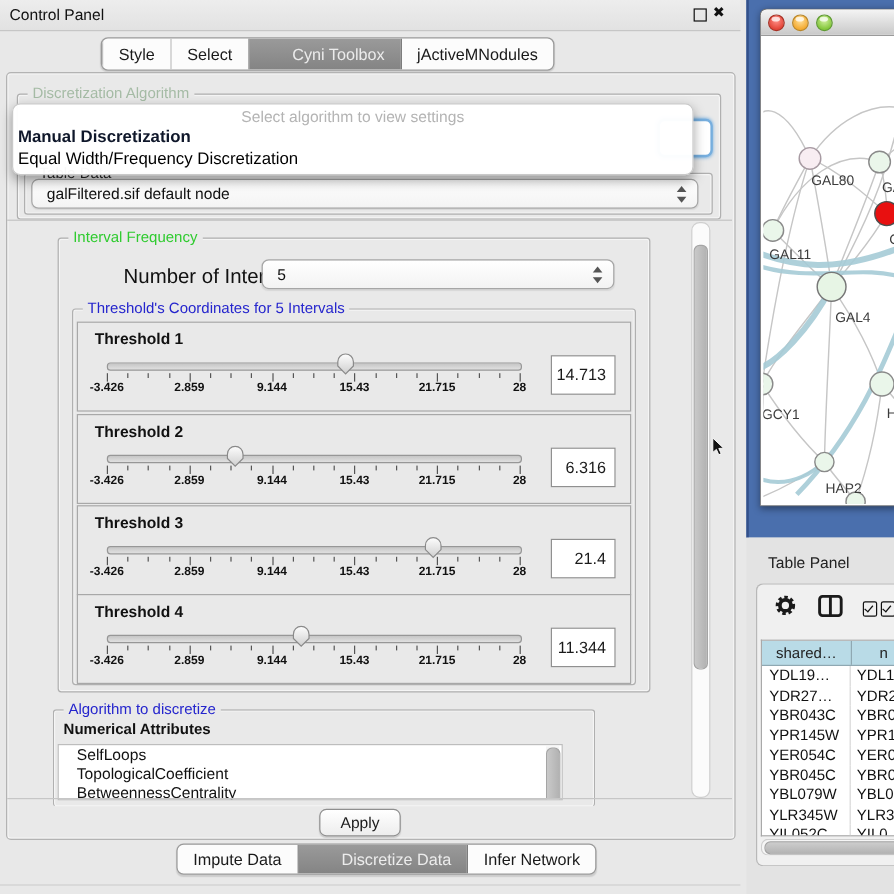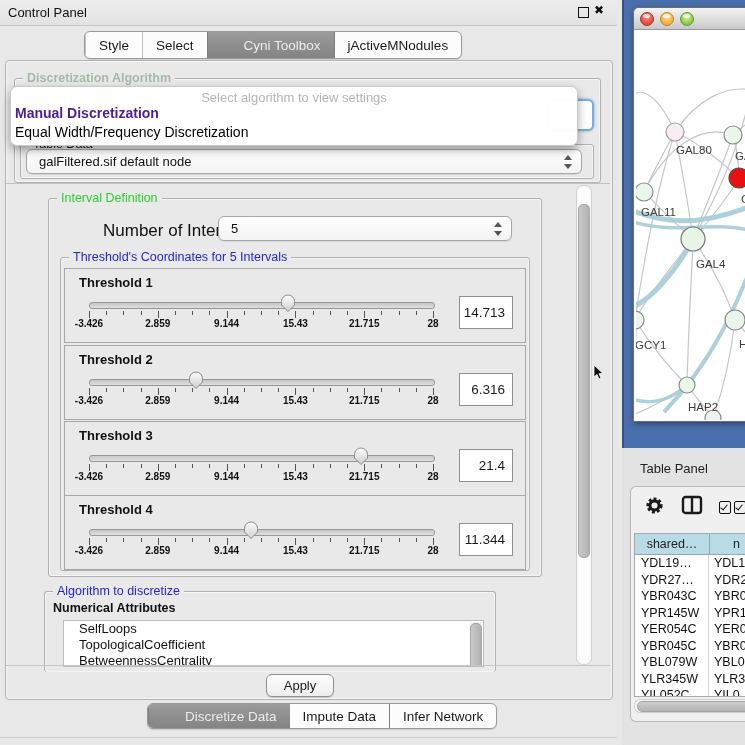--- a/index.html
+++ b/index.html
@@ -29,38 +29,38 @@
   
   #outerpanel{left:5px;top:60px;width:606px;height:638px;background:#e9e9e9;
               border:1px solid #b3b3b3;border-radius:4px;box-shadow:inset 0 0 0 1px #f6f6f6;}
 
   .groupbox{position:absolute;border:1px solid #b0b0b0;border-radius:3px;
             box-shadow:inset 0 0 0 1px rgba(255,255,255,.55);}
   .grouptitle{position:absolute;top:-8px;left:8px;background:#e9e9e9;padding:0 4px;font-size:12.5px;}
   .t-green{color:#2fcb2f;}
   .t-blue{color:#2525cd;}
   .t-dark{color:#333;font-weight:bold;}
-  .t-faded{color:rgba(110,150,110,0.55);font-weight:bold;}
+  .t-faded{color:rgba(110,150,110,0.55);}
 
   
   .combo{position:absolute;background:linear-gradient(#ffffff,#f3f3f3);border:1px solid #a6a6a6;
          border-radius:6px;font-size:13px;display:flex;align-items:center;
          box-shadow:0 1px 1px rgba(0,0,0,0.08);}
   .combo .val{padding-left:12px;flex:1;color:#111;}
   .spinner{width:10px;margin-right:8px;position:relative;height:14px;}
   .spinner:before,.spinner:after{content:"";position:absolute;left:1px;border-left:4px solid transparent;border-right:4px solid transparent;}
   .spinner:before{top:0;border-bottom:5px solid #555;}
   .spinner:after{bottom:0;border-top:5px solid #555;}
 
   
   #algo-popup{left:10px;top:86px;width:566px;height:58px;background:rgba(255,255,255,0.97);
               border:1px solid #c9c9c9;border-radius:7px;z-index:6;
               box-shadow:0 4px 10px rgba(0,0,0,0.35);}
   #algo-popup .ph{position:absolute;top:3px;left:0;width:100%;text-align:center;color:#b4b4b4;font-size:13px;}
-  #algo-popup .it1{position:absolute;top:18px;left:4px;font-size:14px;font-weight:bold;color:#4c1d95;}
+  #algo-popup .it1{position:absolute;top:18px;left:4px;font-size:14px;font-weight:bold;color:#0f172a;}
   #algo-popup .it2{position:absolute;top:37px;left:4px;font-size:14px;color:#000;}
   #focus-combo{left:548px;top:99px;width:42px;height:28px;border-radius:6px;background:#fff;
                border:2px solid #76aede;box-shadow:0 0 3px #76aede;z-index:3;}
 
   
   #viewport-sep-top{left:6px;top:183px;width:604px;height:0;border-top:1px solid #c2c2c2;}
   .vscroll{position:absolute;background:#fbfbfb;border:1px solid #cfcfcf;border-radius:7px;}
   .vthumb{position:absolute;left:1px;width:10px;background:linear-gradient(90deg,#c9c9c9,#b2b2b2);
           border-radius:5px;border:1px solid #a5a5a5;}
 
@@ -69,21 +69,21 @@
   .tpanel .tlabel{position:absolute;left:14px;top:6px;font-size:13px;font-weight:bold;color:#111;}
   .track{position:absolute;left:24px;top:33px;width:344px;height:5px;border:1px solid #979797;
          border-radius:3px;background:linear-gradient(#c6c6c6,#e0e0e0);}
   .tick{position:absolute;width:1px;background:#555;}
   .ticklab{position:absolute;top:49px;font-size:10px;font-weight:bold;color:#111;transform:translateX(-50%);}
   .thumb{position:absolute;top:25px;width:15px;height:19px;transform:translateX(-50%);}
   .vbox{position:absolute;left:394px;top:27px;width:54px;height:33px;background:#fff;border:1px solid #909090;
         font-size:13.5px;display:flex;align-items:center;justify-content:flex-end;padding-right:7px;box-sizing:border-box;}
 
   
-  #attr-list{position:absolute;left:63px;top:620px;width:419px;height:45px;background:#fff;
+  #attr-list{position:absolute;left:48px;top:620px;width:419px;height:45px;background:#fff;
              border:1px solid #bdbdbd;overflow:hidden;font-size:13px;}
   #attr-list .li{padding:0 0 0 15px;height:16px;line-height:16px;color:#111;}
   #attr-scroll{position:absolute;left:406px;top:1px;width:11px;height:60px;background:#f4f4f4;}
   #attr-scroll .vthumb{top:1px;height:55px;left:0;}
 
   
   #applybar{left:6px;top:665px;width:604px;height:32px;border-top:1px solid #c6c6c6;}
   #apply-btn{position:absolute;left:260px;top:8px;width:66px;height:21px;border:1px solid #8f8f8f;border-radius:6px;
              background:linear-gradient(#ffffff,#ededed);font-size:13px;display:flex;align-items:center;justify-content:center;
              box-shadow:0 1px 1px rgba(0,0,0,0.15);}
@@ -180,21 +180,21 @@
     <div class="it2">Equal Width/Frequency Discretization</div>
   </div>
 
   <div class="abs" id="viewport-sep-top"></div>
 
   <div class="abs vscroll" style="left:576px;top:185px;width:14px;height:478px;">
     <div class="vthumb" style="top:18px;height:352px;"></div>
   </div>
 
   <div class="abs groupbox" style="left:48px;top:198px;width:492px;height:377px;">
-    <span class="grouptitle t-green">Interval Definition</span>
+    <span class="grouptitle t-green">Interval Frequency</span>
   </div>
   <span class="abs" style="left:86px;top:221px;font-size:17px;font-weight:normal;color:#111;margin-left:17px;">Number of Intervals</span>
   <div class="abs combo" style="left:218px;top:216px;width:292px;height:23px;">
     <span class="val">5</span>
     <span class="spinner"></span>
   </div>
 
   <div class="abs groupbox" style="left:60px;top:257px;width:468px;height:312px;">
     <span class="grouptitle t-blue">Threshold's Coordinates for 5 Intervals</span>
   </div>
@@ -378,25 +378,25 @@
     <div id="attr-scroll">
         <div class="vthumb"></div>
       </div>
   </div>
 
   <div class="abs" id="applybar">
     <div id="apply-btn">Apply</div>
   </div>
   <div class="abs" id="bottomtabs">
     <div class="btabgroup">
+      <div class="tab">
+          <span>Impute Data</span>
+        </div>
       <div class="tab selected">
           <span>Discretize Data</span>
-        </div>
-      <div class="tab">
-          <span>Impute Data</span>
         </div>
       <div class="tab after-selected">
           <span>Infer Network</span>
         </div>
     </div>
   </div>
   <div class="abs" id="bottomline"></div>
 
   <div class="abs" id="cursor">
     <svg width="12" height="16" viewBox="0 0 12 16">

